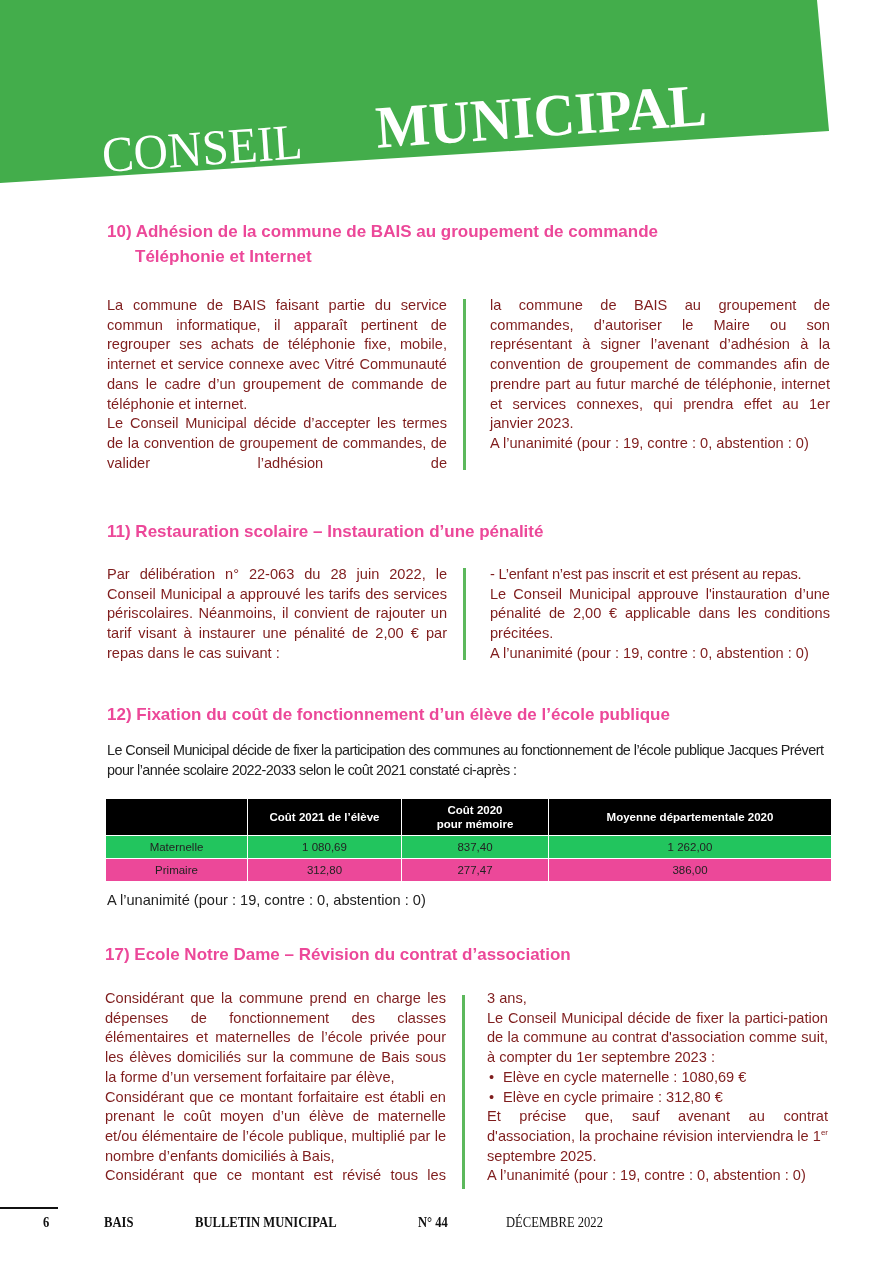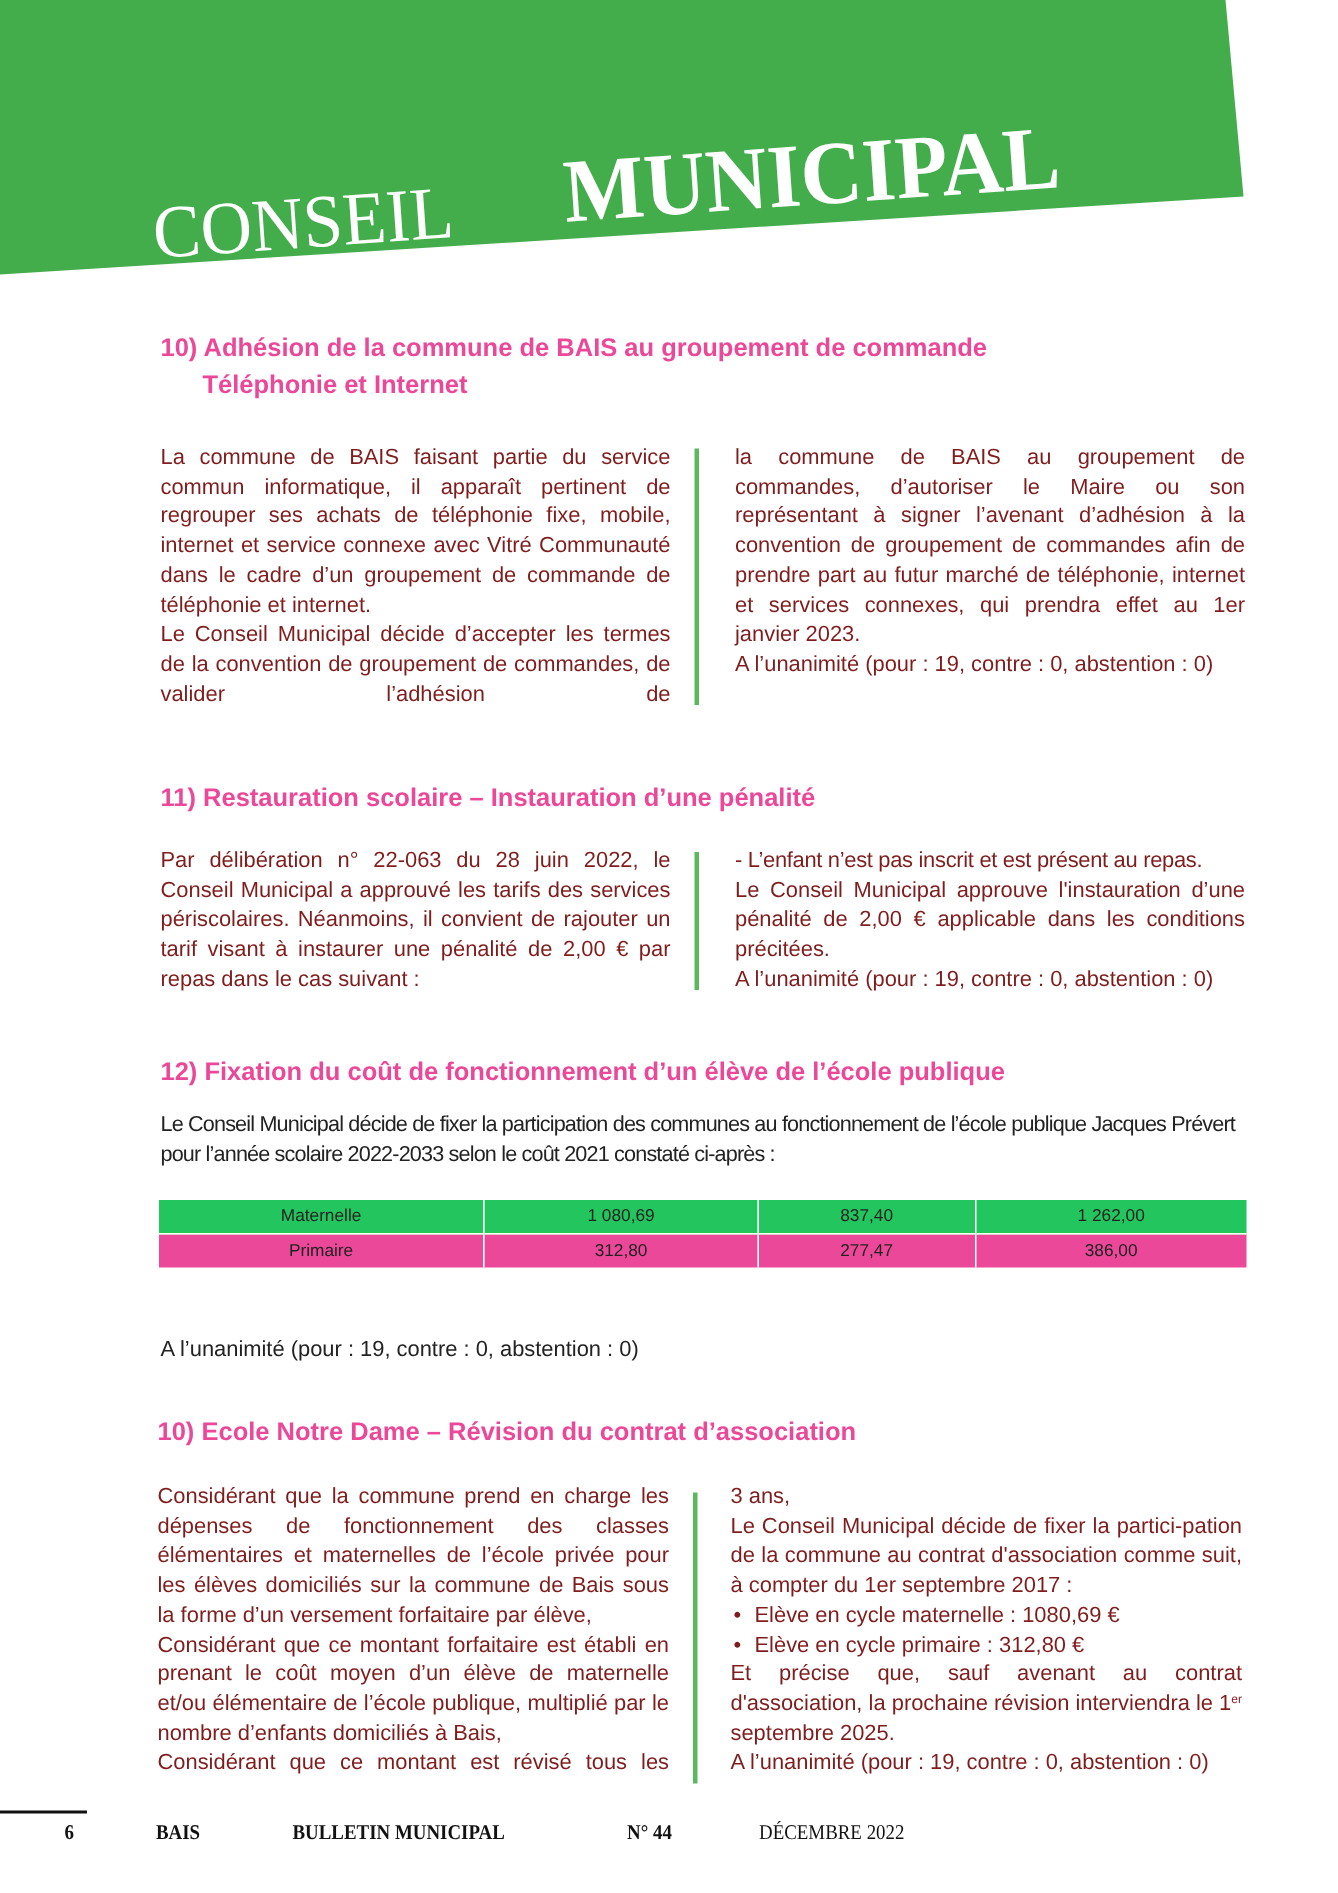--- a/index.html
+++ b/index.html
@@ -73,46 +73,55 @@
   <p style="text-align:left; letter-spacing:-0.2px;">- L’enfant n’est pas inscrit et est présent au repas.</p>
   <p>Le Conseil Municipal approuve l'instauration d’une pénalité de 2,00 € applicable dans les conditions précitées.</p>
   <p style="text-align:left;">A l’unanimité (pour : 19, contre : 0, abstention : 0)</p>
 </div>
 
 <div class="h" style="left:107px; top:702px;">12) Fixation du coût de fonctionnement d’un élève de l’école publique</div>
 <div class="intro12">Le Conseil Municipal décide de fixer la participation des communes au fonctionnement de l’école publique Jacques Prévert pour l’année scolaire 2022-2033 selon le coût 2021 constaté ci-après :</div>
 
 <table class="costs">
   <tbody>
+      <tr>
+    <th style="width:133px;"></th>
+    <th style="width:145px;">Coût 2021 de l’élève</th>
+    <th style="width:138px;">
+      <div>Coût 2020</div>
+      <div>pour mémoire</div>
+    </th>
+    <th>Moyenne départementale 2020</th>
+  </tr>
   <tr class="r1">
     <td>Maternelle</td>
     <td>1 080,69</td>
     <td>837,40</td>
     <td>1 262,00</td>
   </tr>
   <tr class="r2">
     <td>Primaire</td>
     <td>312,80</td>
     <td>277,47</td>
     <td>386,00</td>
   </tr>
 </tbody>
   </table>
 <div class="vote12">A l’unanimité (pour : 19, contre : 0, abstention : 0)</div>
 
-<div class="h" style="left:105px; top:942px;">10) Ecole Notre Dame – Révision du contrat d’association</div>
+<div class="h" style="left:105px; top:942px;">17) Ecole Notre Dame – Révision du contrat d’association</div>
 <div class="col" style="left:105px; top:989px; width:341px;">
   <p>Considérant que la commune prend en charge les dépenses de fonctionnement des classes élémentaires et maternelles de l’école privée pour les élèves domiciliés sur la commune de Bais sous la forme d’un versement forfaitaire par élève,</p>
   <p>Considérant que ce montant forfaitaire est établi en prenant le coût moyen d’un élève de maternelle et/ou élémentaire de l’école publique, multiplié par le nombre d’enfants domiciliés à Bais,</p>
   <p class="last">Considérant que ce montant est révisé tous les</p>
 </div>
 <div class="bar" style="left:462px; top:995px; height:194px;"></div>
 <div class="col" style="left:487px; top:989px; width:341px;">
   <p style="text-align:left;">3 ans,</p>
-  <p>Le Conseil Municipal décide de fixer la partici-pation de la commune au contrat d'association comme suit, à compter du 1er septembre 2017 :</p>
+  <p>Le Conseil Municipal décide de fixer la partici-pation de la commune au contrat d'association comme suit, à compter du 1er septembre 2023 :</p>
   <ul class="bul">
     <li>Elève en cycle maternelle : 1080,69 €</li>
     <li>Elève en cycle primaire : 312,80 €</li>
   </ul>
   <p><span>Et précise que, sauf avenant au contrat d'association, la prochaine révision interviendra le 1</span><sup>er</sup><span> septembre 2025.</span></p>
   <p style="text-align:left;">A l’unanimité (pour : 19, contre : 0, abstention : 0)</p>
 </div>
 
 <div class="footer-line"></div>
 <div class="footer" style="left:43px;">6</div>

